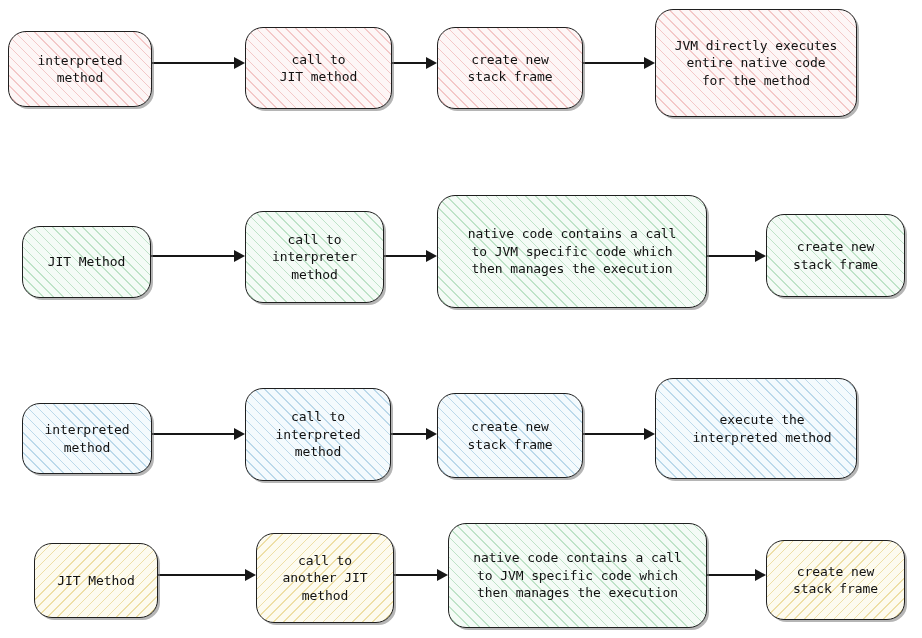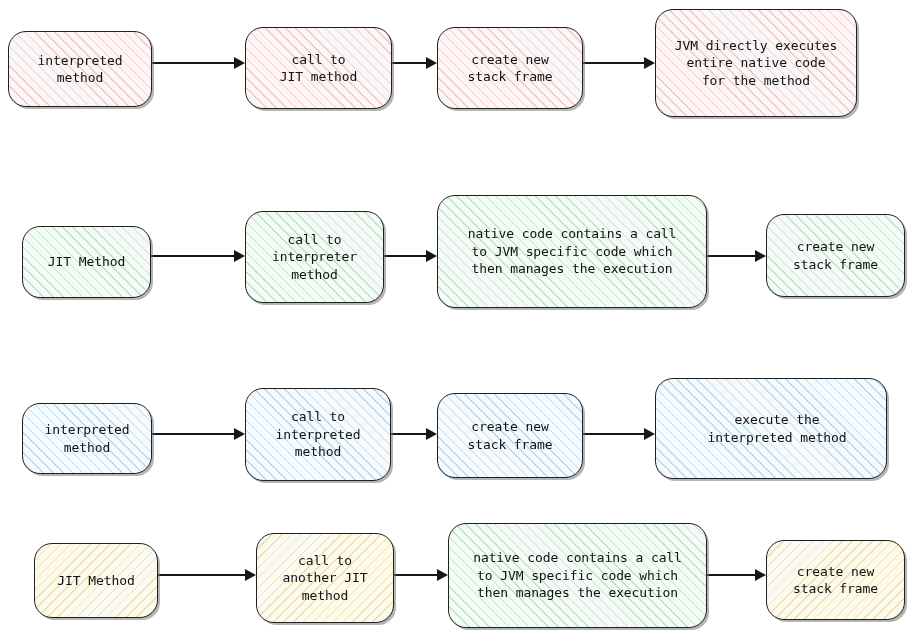--- a/index.html
+++ b/index.html
@@ -157,21 +157,21 @@
       <div class="shaft" style="width: 62px;"></div>
       <div class="head" style="left: 61px;"></div>
     </div>
     <div class="node fill-blue" style="left: 22px; top: 403px; width: 130px; height: 71px;"><div class="label">interpreted
 method</div></div>
     <div class="node fill-blue" style="left: 245px; top: 388px; width: 146px; height: 93px;"><div class="label">call to
 interpreted
 method</div></div>
     <div class="node fill-blue" style="left: 437px; top: 393px; width: 146px; height: 85px;"><div class="label">create new
 stack frame</div></div>
-    <div class="node fill-blue" style="left: 655px; top: 378px; width: 232px; height: 101px; padding-left: 12px;"><div class="label">execute the
+    <div class="node fill-blue" style="left: 655px; top: 378px; width: 202px; height: 101px; padding-left: 12px;"><div class="label">execute the
 interpreted method</div></div>
     <div class="arrow" style="left: 158px; top: 569px; width: 98px;">
       <div class="shaft" style="width: 88px;"></div>
       <div class="head" style="left: 87px;"></div>
     </div>
     <div class="arrow" style="left: 394px; top: 569px; width: 54px;">
       <div class="shaft" style="width: 44px;"></div>
       <div class="head" style="left: 43px;"></div>
     </div>
     <div class="arrow" style="left: 707px; top: 569px; width: 59px;">

